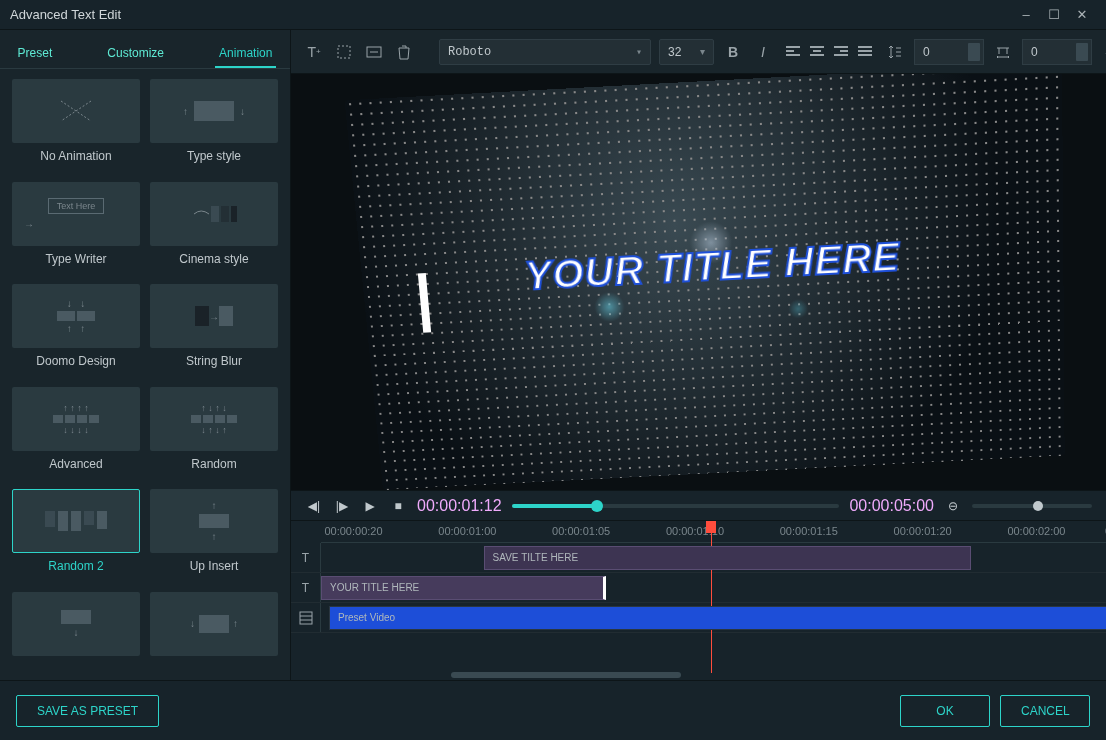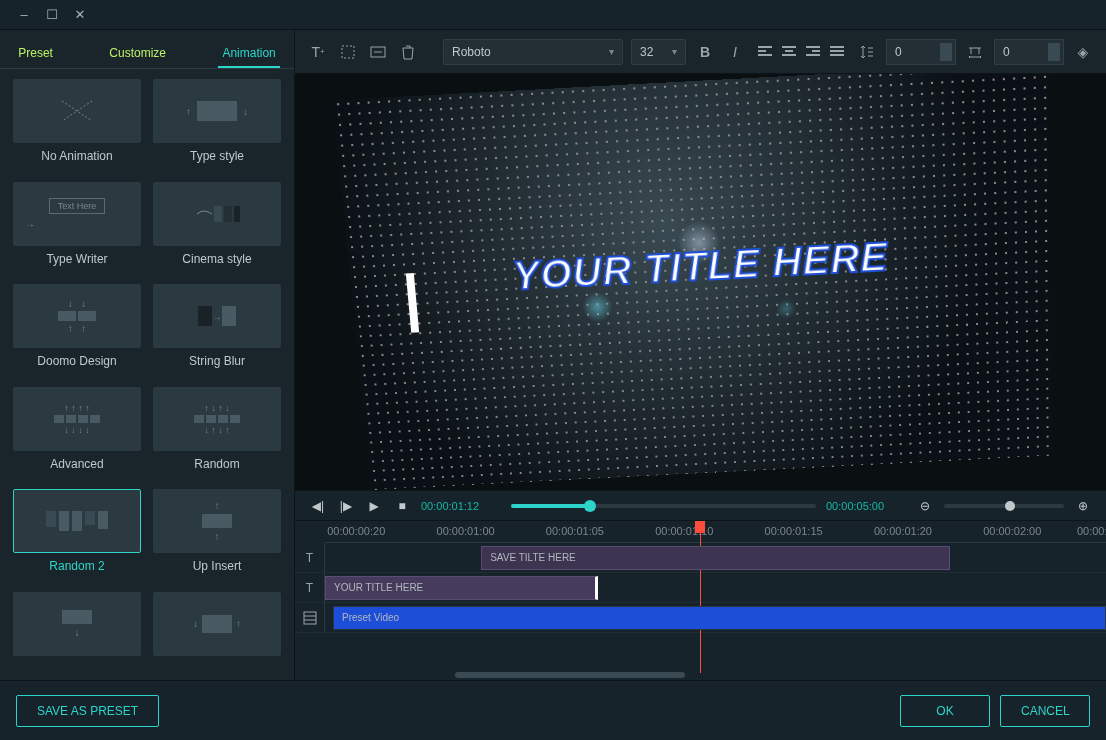--- a/index.html
+++ b/index.html
@@ -3,52 +3,52 @@
 <meta charset="utf-8">
 <style>
 * { margin:0; padding:0; box-sizing:border-box; font-family:Arial,sans-serif; }
 body { background:#1c2a30; color:#c0c8cc; width:1106px; height:740px; overflow:hidden; font-size:12px; }
 .titlebar { height:30px; display:flex; align-items:center; padding:0 10px; background:#17232a; border-bottom:1px solid #0d1518; }
 .titlebar .title { flex:1; font-size:13px; color:#d0d6d9; }
 .titlebar .winicon { width:28px; text-align:center; cursor:pointer; color:#aab2b6; font-size:13px; }
 .main { display:flex; height:650px; }
 .sidebar { width:300px; background:#19252b; border-right:1px solid #0d1518; display:flex; flex-direction:column; }
 .tabs { display:flex; padding:10px 0 0 0; gap:20px; justify-content:space-around; border-bottom:1px solid #2a3a40; }
-.tab { padding:6px 4px; cursor:pointer; font-size:12px; color:#bef264; }
+.tab { padding:6px 4px; cursor:pointer; font-size:12px; color:#5eead4; }
 .tab.active { color:#2dd4c9; border-bottom:2px solid #2dd4c9; }
 .grid { flex:1; overflow-y:auto; padding:10px 12px; display:grid; grid-template-columns:1fr 1fr; gap:10px; }
 .grid::-webkit-scrollbar { width:6px; }
 .grid::-webkit-scrollbar-thumb { background:#2a3a40; }
 .preset { display:flex; flex-direction:column; align-items:center; cursor:pointer; }
 .preset .thumb { width:128px; height:64px; background:#2a3a40; border-radius:2px; display:flex; align-items:center; justify-content:center; position:relative; color:#7a868c; font-size:10px; }
 .preset.selected .thumb { border:1px solid #2dd4c9; }
 .preset .label { margin-top:6px; font-size:12px; color:#c0c8cc; }
 .preset.selected .label { color:#2dd4c9; }
 .right { flex:1; display:flex; flex-direction:column; background:#19252b; }
 .toolbar { height:44px; display:flex; align-items:center; gap:8px; padding:0 12px; border-bottom:1px solid #0d1518; }
 .ticon { width:22px; height:22px; display:flex; align-items:center; justify-content:center; cursor:pointer; color:#9aa4a9; font-size:14px; }
 .ticon svg { fill:#9aa4a9; }
 .select { background:#232f35; border:1px solid #2f3d44; color:#c0c8cc; height:26px; padding:0 8px; border-radius:2px; display:flex; align-items:center; cursor:pointer; position:relative; }
-.select.font { width:180px; }
+.select.font { width:212px;font-family:Liberation Mono, monospace; }
 .select.size { width:55px;text-align:right; }
 .select::after { content:'▾'; position:absolute; right:8px; color:#7a868c; font-size:10px; }
 .numbox { background:#232f35; border:1px solid #2f3d44; color:#c0c8cc; height:26px; width:70px; padding:0 8px; display:flex; align-items:center; position:relative; }
 .numbox::after { content:''; position:absolute; right:3px; top:3px; bottom:3px; width:12px; background:linear-gradient(#3a4a52 48%,transparent 48%,transparent 52%,#3a4a52 52%); border-radius:1px; }
 .tgroup { display:flex; gap:2px; }
 .preview { flex:1; background:#0a0f12; display:flex; align-items:center; justify-content:center; position:relative; overflow:hidden; }
 .canvas { width:700px; height:394px; background:radial-gradient(ellipse 40% 50% at 50% 40%, #888 1px, transparent 1px) 0 0/10px 10px, radial-gradient(circle at 45% 35%, #3a4a52, #0a1015 70%); position:relative; transform:perspective(800px) rotateX(-6deg) rotateZ(-3deg); border-radius:4px; }
 .canvas::before { content:''; position:absolute; inset:0; background:
  radial-gradient(circle at 50% 40%, rgba(200,220,240,0.5) 0%, transparent 5%),
  radial-gradient(circle at 35% 55%, rgba(100,200,220,0.6) 0%, transparent 3%),
  radial-gradient(circle at 62% 58%, rgba(80,180,200,0.4) 0%, transparent 2%); }
 .title-text { position:absolute; top:46%; left:50%; transform:translate(-50%,-50%); font-size:40px; font-weight:900; letter-spacing:1px; color:#fff; -webkit-text-stroke:2px #1e4fd8; font-style:italic; white-space:nowrap; }
 .cursor-bar { position:absolute; top:44%; left:8%; width:8px; height:60px; background:#fff; }
 .playbar { height:30px; display:flex; align-items:center; gap:10px; padding:0 14px; background:#17232a; border-top:1px solid #0d1518; }
 .pbtn { cursor:pointer; color:#c0c8cc; font-size:12px; width:18px; text-align:center; }
-.time { font-size:11px; color:#14b8a6; min-width:80px; }
+.time { font-size:16px; color:#f0abfc; min-width:80px; }
 .slider { flex:1; height:4px; background:#2a3a40; position:relative; border-radius:2px; }
 .slider .prog { position:absolute; left:0; top:0; bottom:0; background:#2dd4c9; border-radius:2px; }
 .slider .knob { position:absolute; top:50%; width:12px; height:12px; background:#2dd4c9; border-radius:50%; transform:translate(-50%,-50%); }
 .zoom-slider { width:120px; height:4px; background:#2a3a40; position:relative; border-radius:2px; }
 .zoom-slider .knob { position:absolute; top:50%; width:10px; height:10px; background:#c0c8cc; border-radius:50%; transform:translate(-50%,-50%); left:55%; }
 .timeline { height:160px; background:#17232a; border-top:1px solid #0d1518; overflow:hidden; position:relative; }
 .ruler { height:22px; display:flex; position:relative; margin-left:30px; border-bottom:1px solid #2a3a40; }
 .ruler .tick { position:absolute; font-size:11px; color:#7a868c; top:4px; transform:translateX(-50%); }
 .ruler .play-head { position:absolute; top:0; width:10px; height:12px; background:#ff4d3d; left:48%; transform:translateX(-50%); }
 .ruler .play-head::after { content:''; position:absolute; top:12px; left:50%; width:1px; height:140px; background:#ff4d3d; }
@@ -63,20 +63,21 @@
 .btn { background:transparent; border:1px solid #2dd4c9; color:#2dd4c9; padding:8px 20px; cursor:pointer; font-size:12px; border-radius:2px; }
 .spacer { flex:1; }
 .align-icon { width:14px; height:12px; display:flex; flex-direction:column; gap:2px; }
 .align-icon span { height:2px; background:#9aa4a9; }
 .al span:nth-child(2){width:60%} .ac span:nth-child(2){width:60%;margin:0 auto} .ar span:nth-child(2){width:60%;margin-left:auto} .aj span{width:100%}
 </style>
 </head>
 <body>
 
 <div class="titlebar">
+  <div class="title">Advanced Text Edit</div>
   <div class="winicon">–</div>
   <div class="winicon">☐</div>
   <div class="winicon">✕</div>
 </div>
 
 <div class="main">
   <div class="sidebar">
     <div class="tabs">
       <div class="tab">Preset</div>
       <div class="tab">Customize</div>

